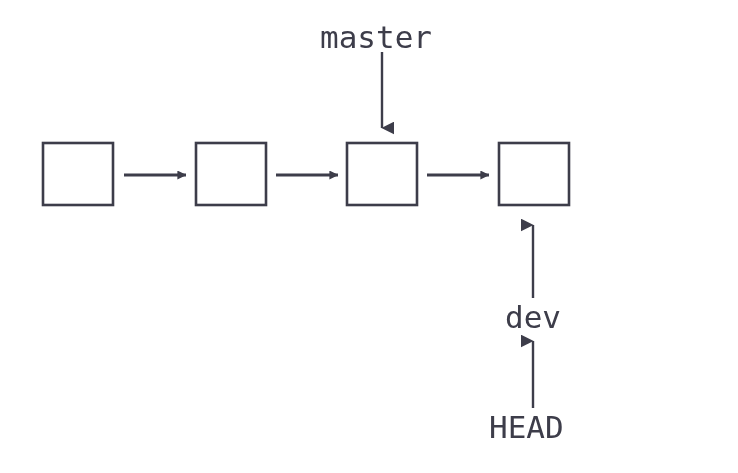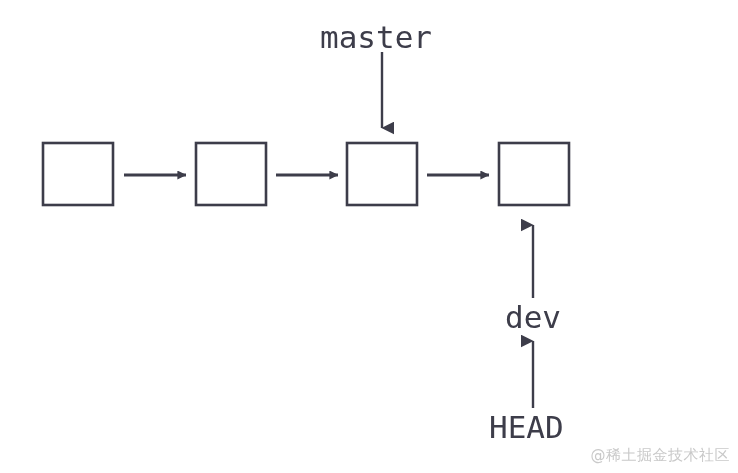--- a/index.html
+++ b/index.html
@@ -83,15 +83,14 @@
       <line x1="533" y1="298" x2="533" y2="225" stroke="#3d3d4a" stroke-width="2.4" marker-end="url(#arrowhead-up)"></line>
       <text class="node-label" x="505" y="328">dev</text>
     </g>
 
     <g>
       <line x1="533" y1="408" x2="533" y2="341" stroke="#3d3d4a" stroke-width="2.4" marker-end="url(#arrowhead-up)"></line>
       <text class="node-label" x="489" y="438">HEAD</text>
     </g>
   </svg>
 
-  <div class="watermark">@稀土掘金技术社区</div>
 
 </div>
 
 </body></html>

